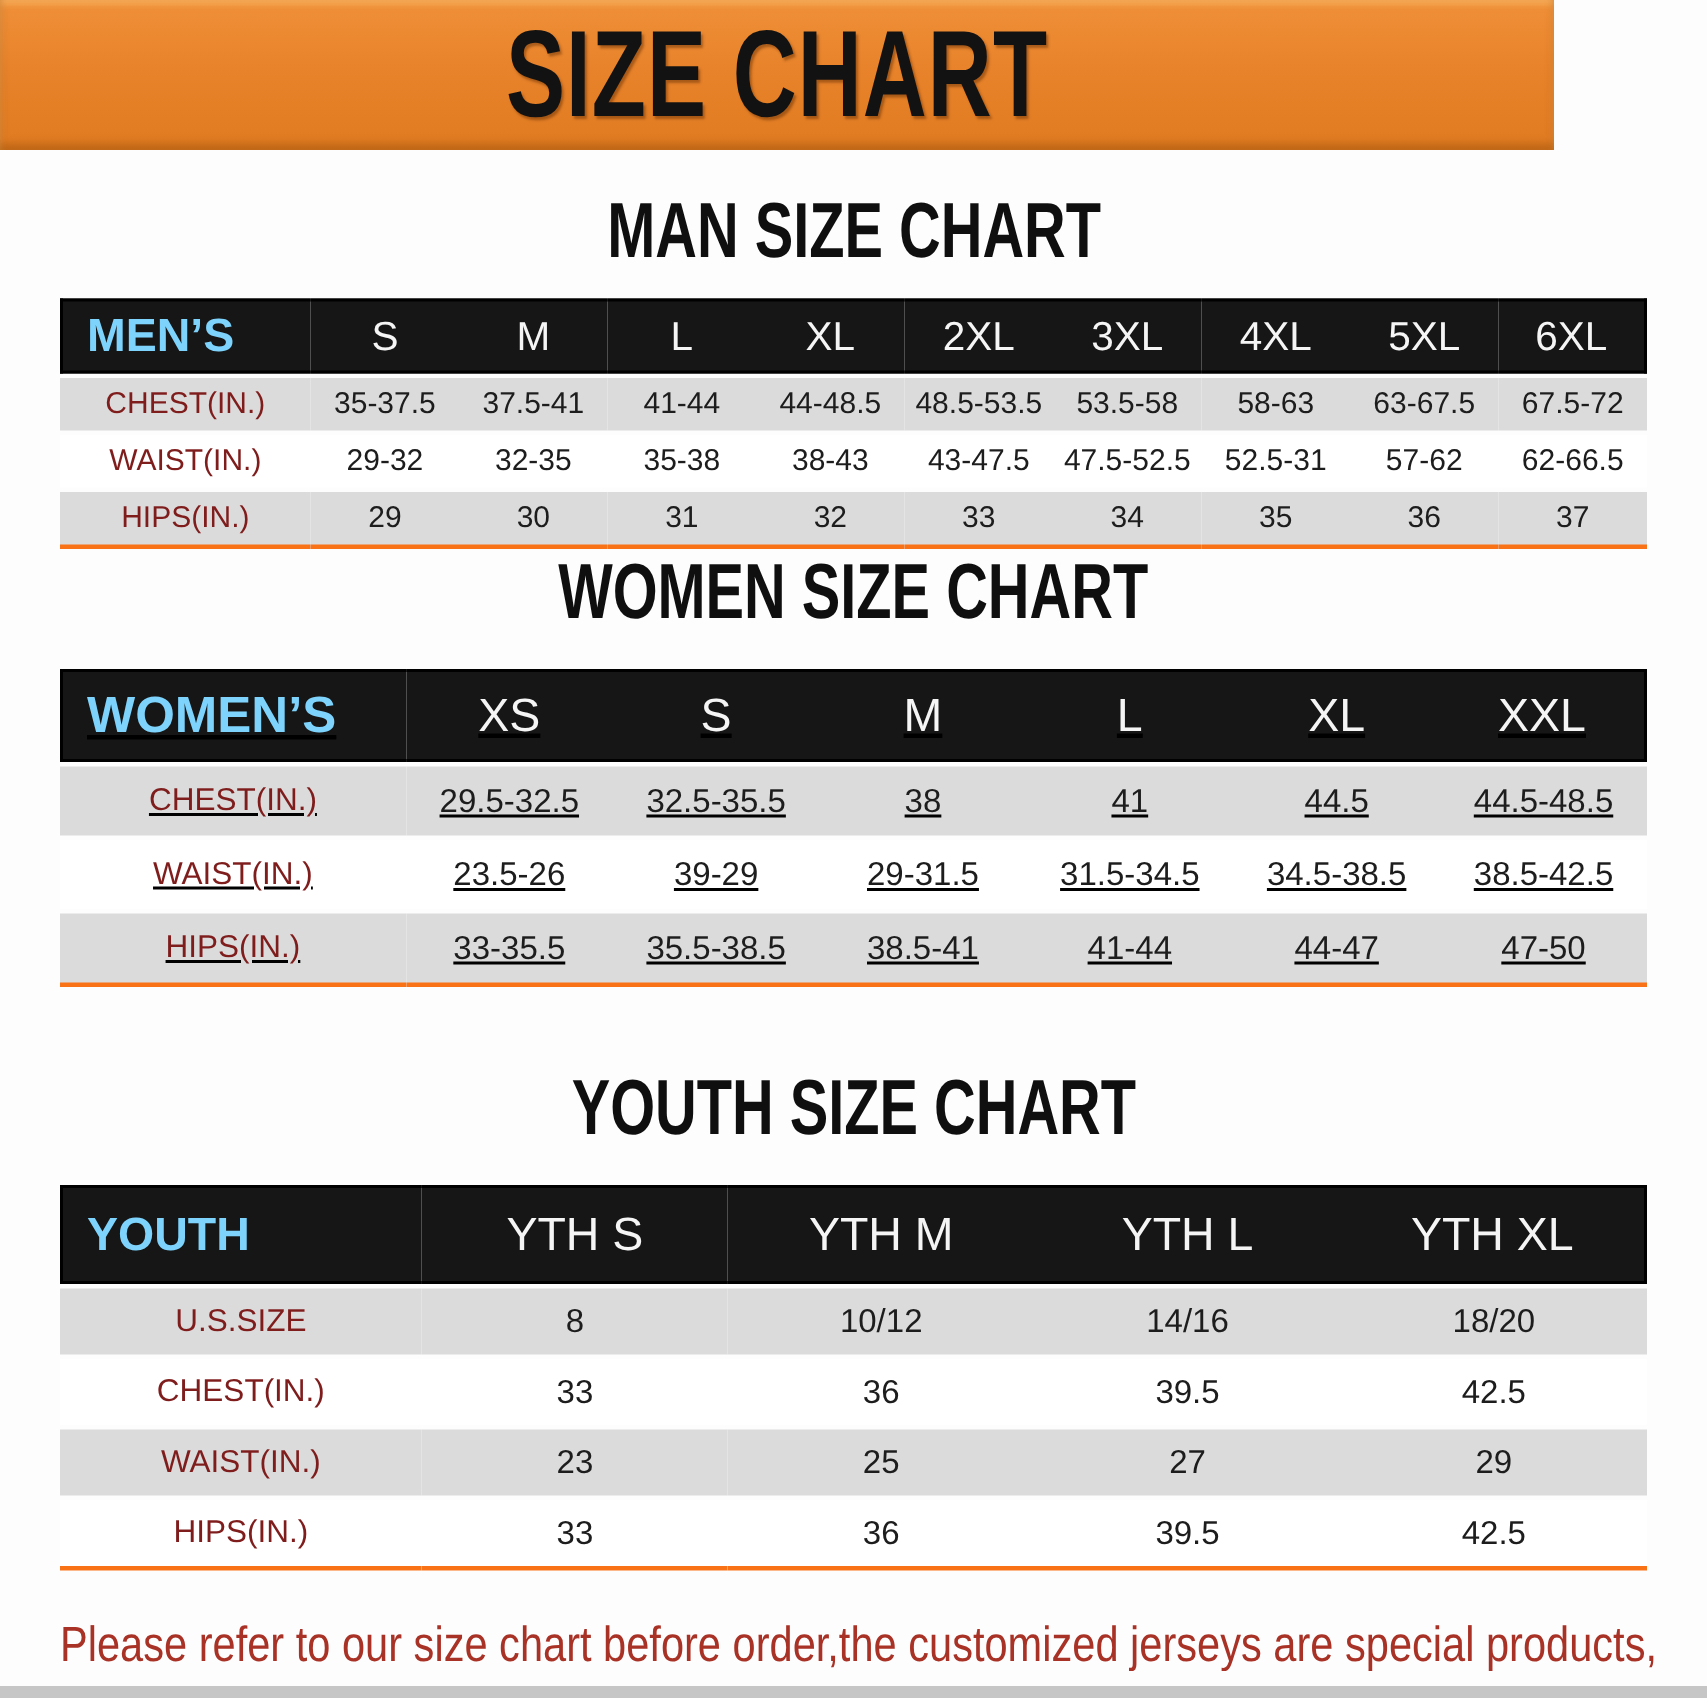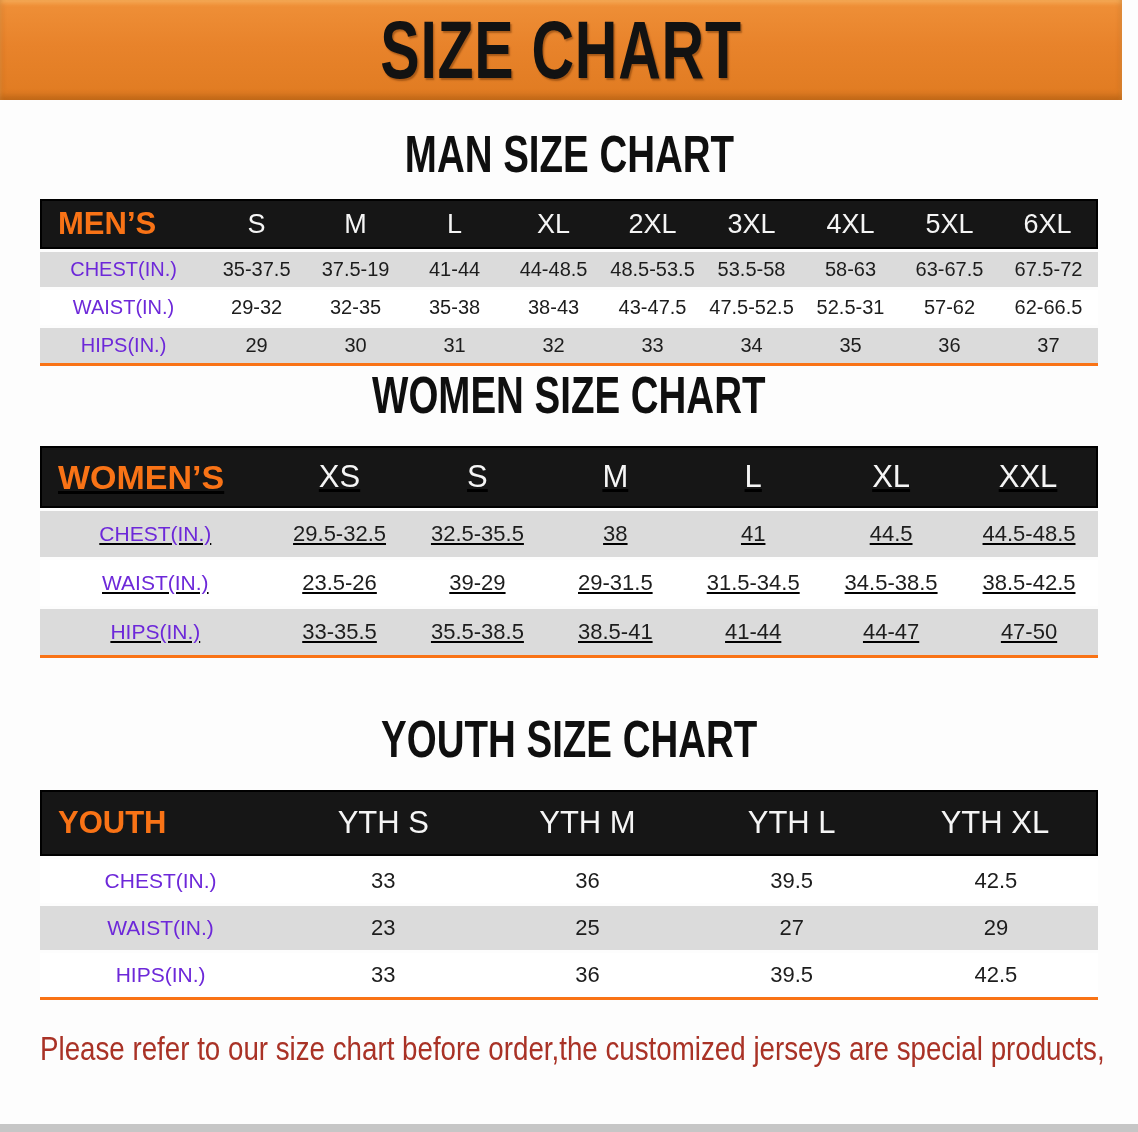--- a/index.html
+++ b/index.html
@@ -5,21 +5,21 @@
   html,body{margin:0;padding:0;}
   body{
     width:1138px;height:1132px;
     background:#fdfdfd;
     font-family:"Liberation Sans", sans-serif;
     overflow:hidden;
     position:relative;
   }
   
   .banner{
-    height:100px;width:1122px;
+    height:100px;width:1036px;
     background:linear-gradient(180deg,#ef9038 0%,#e8832b 45%,#e07b21 100%);
     display:flex;align-items:center;justify-content:center;
     box-shadow:inset 0 -4px 6px rgba(120,60,0,.35), inset 0 3px 4px rgba(255,200,120,.5);
   }
   .banner-title{
     font-size:82px;font-weight:bold;color:#121212;
     transform:scaleX(.72);transform-origin:center;
     letter-spacing:1px;white-space:nowrap;line-height:1;
     text-shadow:2px 2px 2px rgba(90,40,0,.45);
   }
@@ -44,28 +44,28 @@
   }
   #table-men{margin-top:16px;}
   #table-women{margin-top:22px;text-decoration:underline;}
   #table-youth{margin-top:22px;}
   .size-table th{
     background:#161616;color:#f5f5f5;
     font-weight:normal;text-align:center;
     border-top:2px solid #000;border-bottom:2px solid #000;
   }
   .size-table th.lbl{
-    text-align:left;padding-left:16px;font-weight:bold;color:#f97316;
+    text-align:left;padding-left:16px;font-weight:bold;color:#7dd3fc;
     border-left:2px solid #000;
   }
   .size-table th:last-child{border-right:2px solid #000;}
   .size-table td{
     text-align:center;color:#1d1d1d;
   }
-  .size-table td.lbl{color:#6d28d9;}
+  .size-table td.lbl{color:#7f1d1d;}
   .size-table tr.odd td{background:#dbdbdb;}
   .size-table tr.even td{background:#ffffff;}
   .size-table tbody tr:last-child td{border-bottom:3px solid #f97316;}
   
   #table-men th{height:44px;font-size:27px;}
   #table-men th.lbl{font-size:31px;width:14%;}
   #table-men td{height:33px;font-size:20px;}
   #table-men td.lbl{font-size:20px;}
   
   #table-women th{height:56px;font-size:31px;}
@@ -111,21 +111,21 @@
         <th>3XL</th>
         <th>4XL</th>
         <th>5XL</th>
         <th>6XL</th>
       </tr>
     </thead>
     <tbody>
       <tr class="odd">
         <td class="lbl">CHEST(IN.)</td>
         <td>35-37.5</td>
-        <td>37.5-19</td>
+        <td>37.5-41</td>
         <td>41-44</td>
         <td>44-48.5</td>
         <td>48.5-53.5</td>
         <td>53.5-58</td>
         <td>58-63</td>
         <td>63-67.5</td>
         <td>67.5-72</td>
       </tr>
       <tr class="even">
         <td class="lbl">WAIST(IN.)</td>
@@ -203,20 +203,27 @@
     <thead>
       <tr>
         <th class="lbl">YOUTH</th>
         <th>YTH S</th>
         <th>YTH M</th>
         <th>YTH L</th>
         <th>YTH XL</th>
       </tr>
     </thead>
     <tbody>
+      <tr class="odd">
+        <td class="lbl">U.S.SIZE</td>
+        <td>8</td>
+        <td>10/12</td>
+        <td>14/16</td>
+        <td>18/20</td>
+      </tr>
       <tr class="even">
         <td class="lbl">CHEST(IN.)</td>
         <td>33</td>
         <td>36</td>
         <td>39.5</td>
         <td>42.5</td>
       </tr>
       <tr class="odd">
         <td class="lbl">WAIST(IN.)</td>
         <td>23</td>

